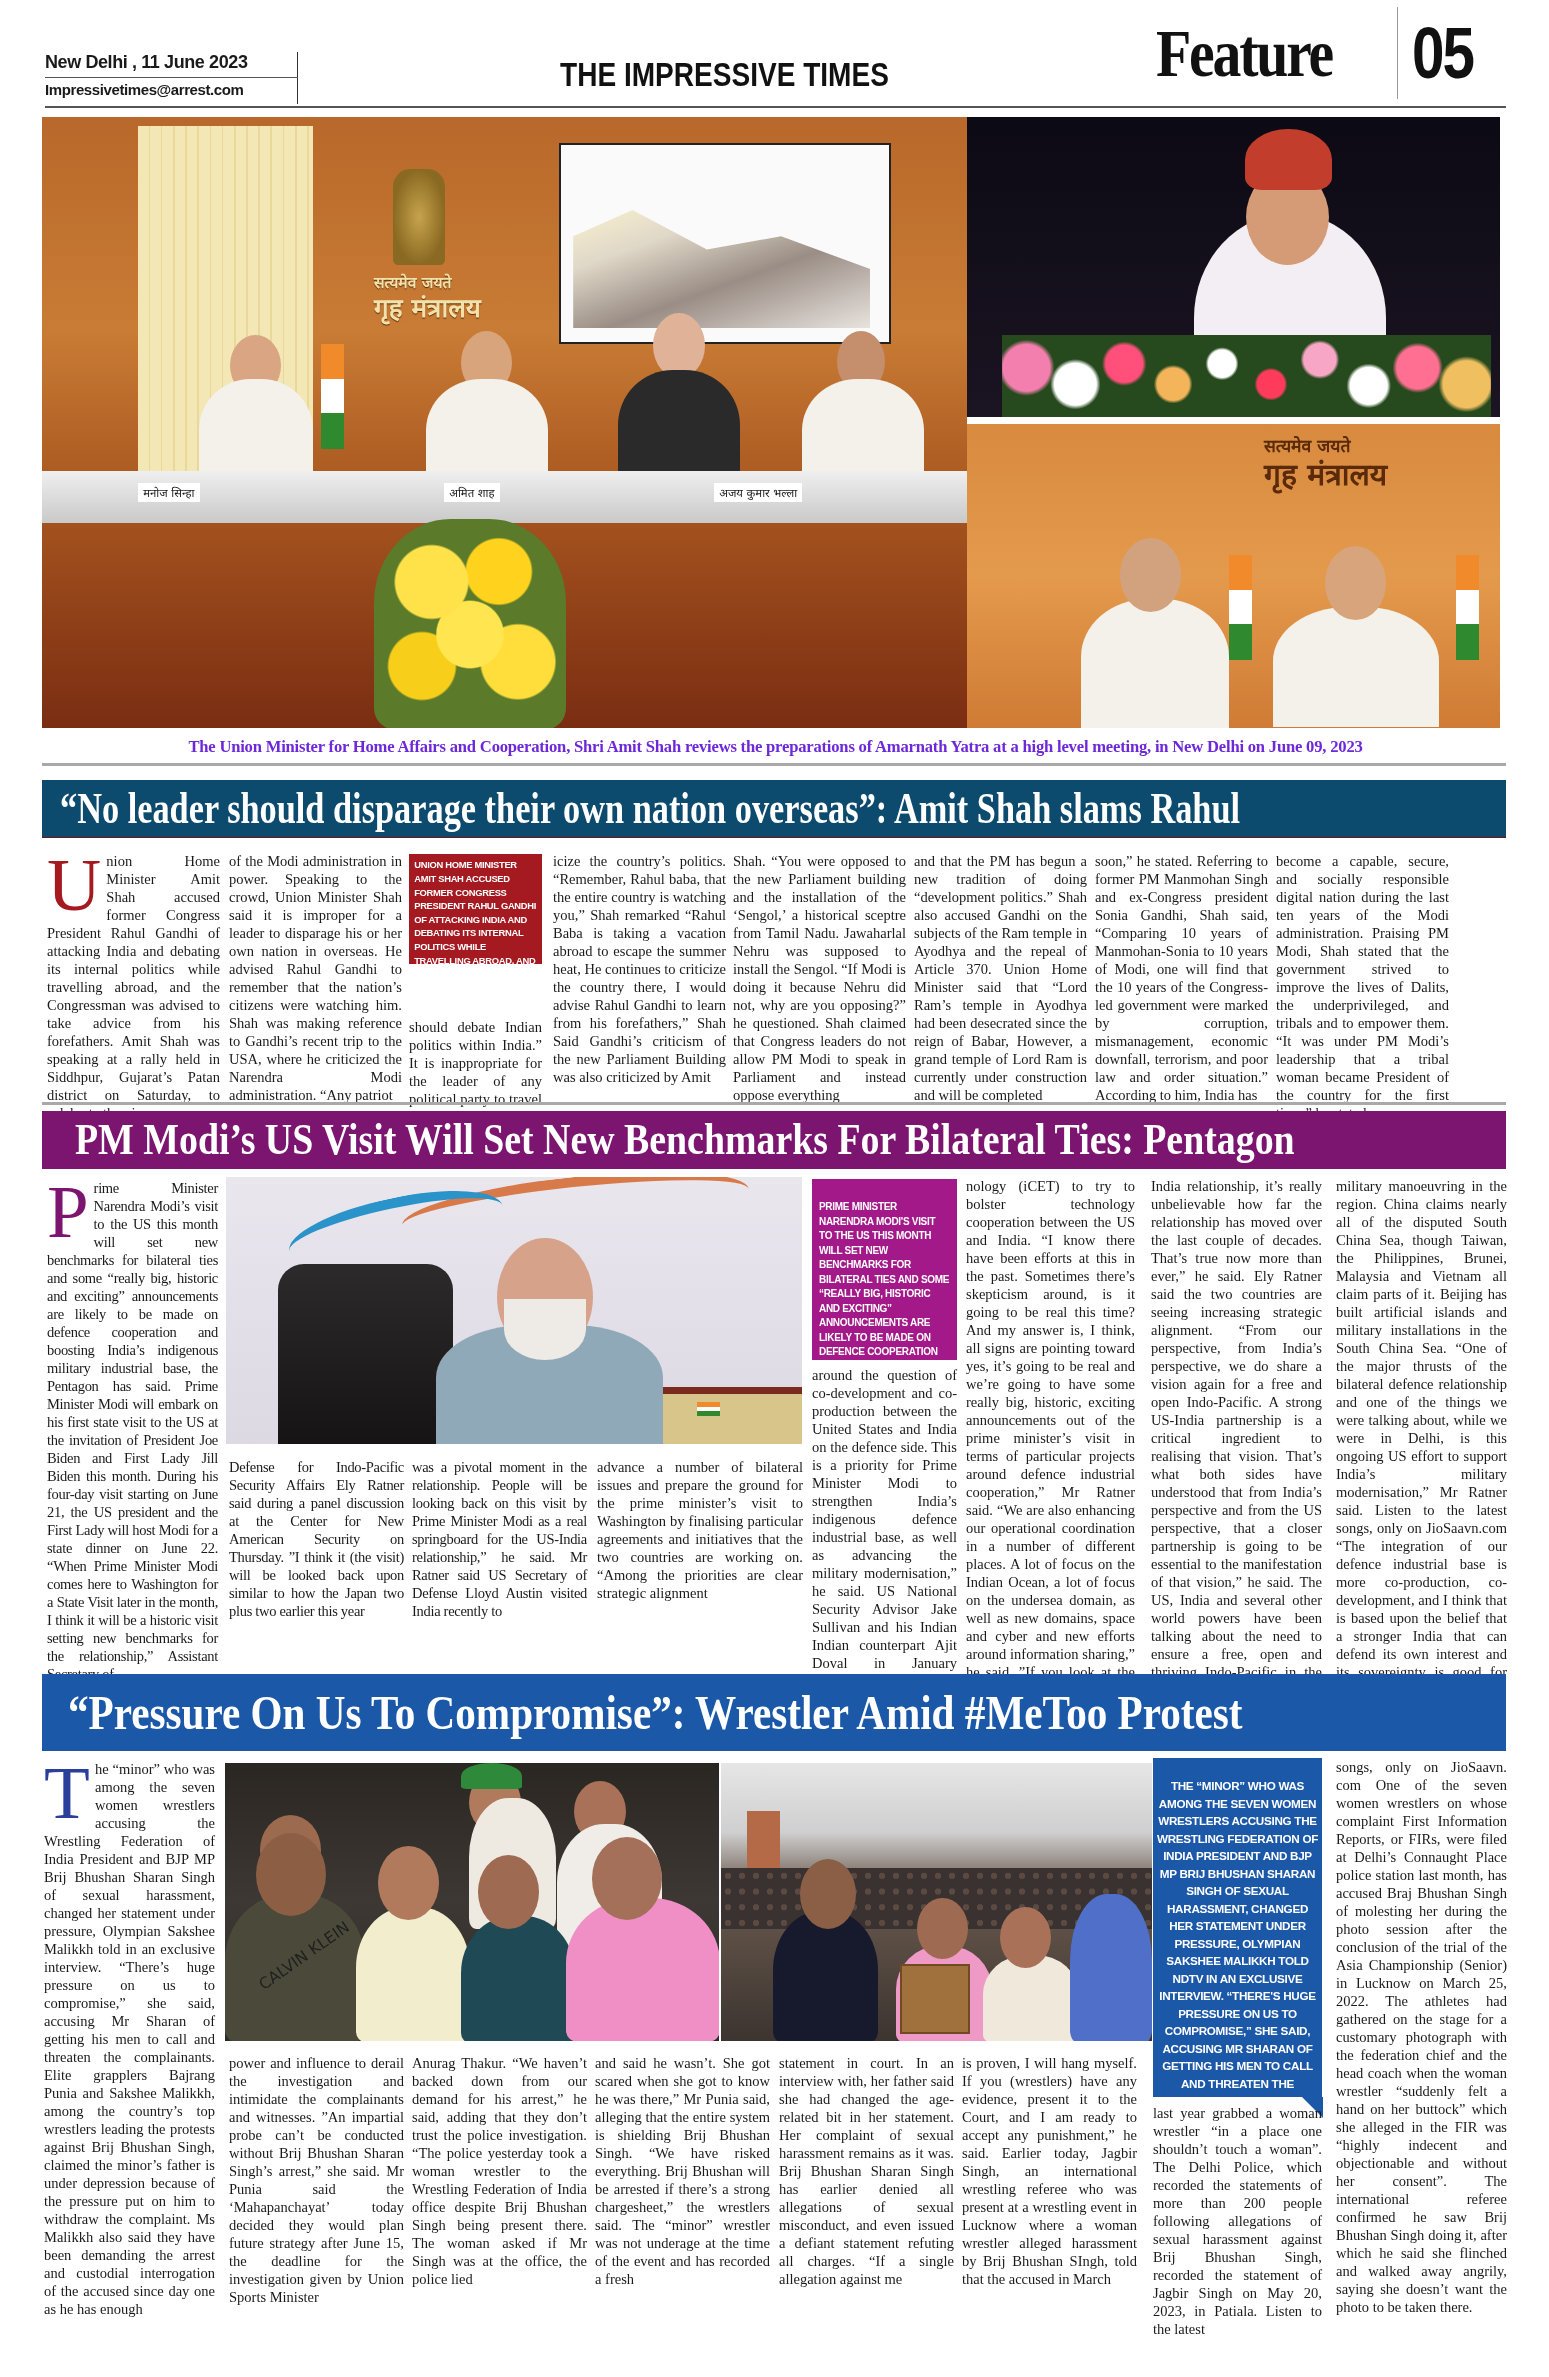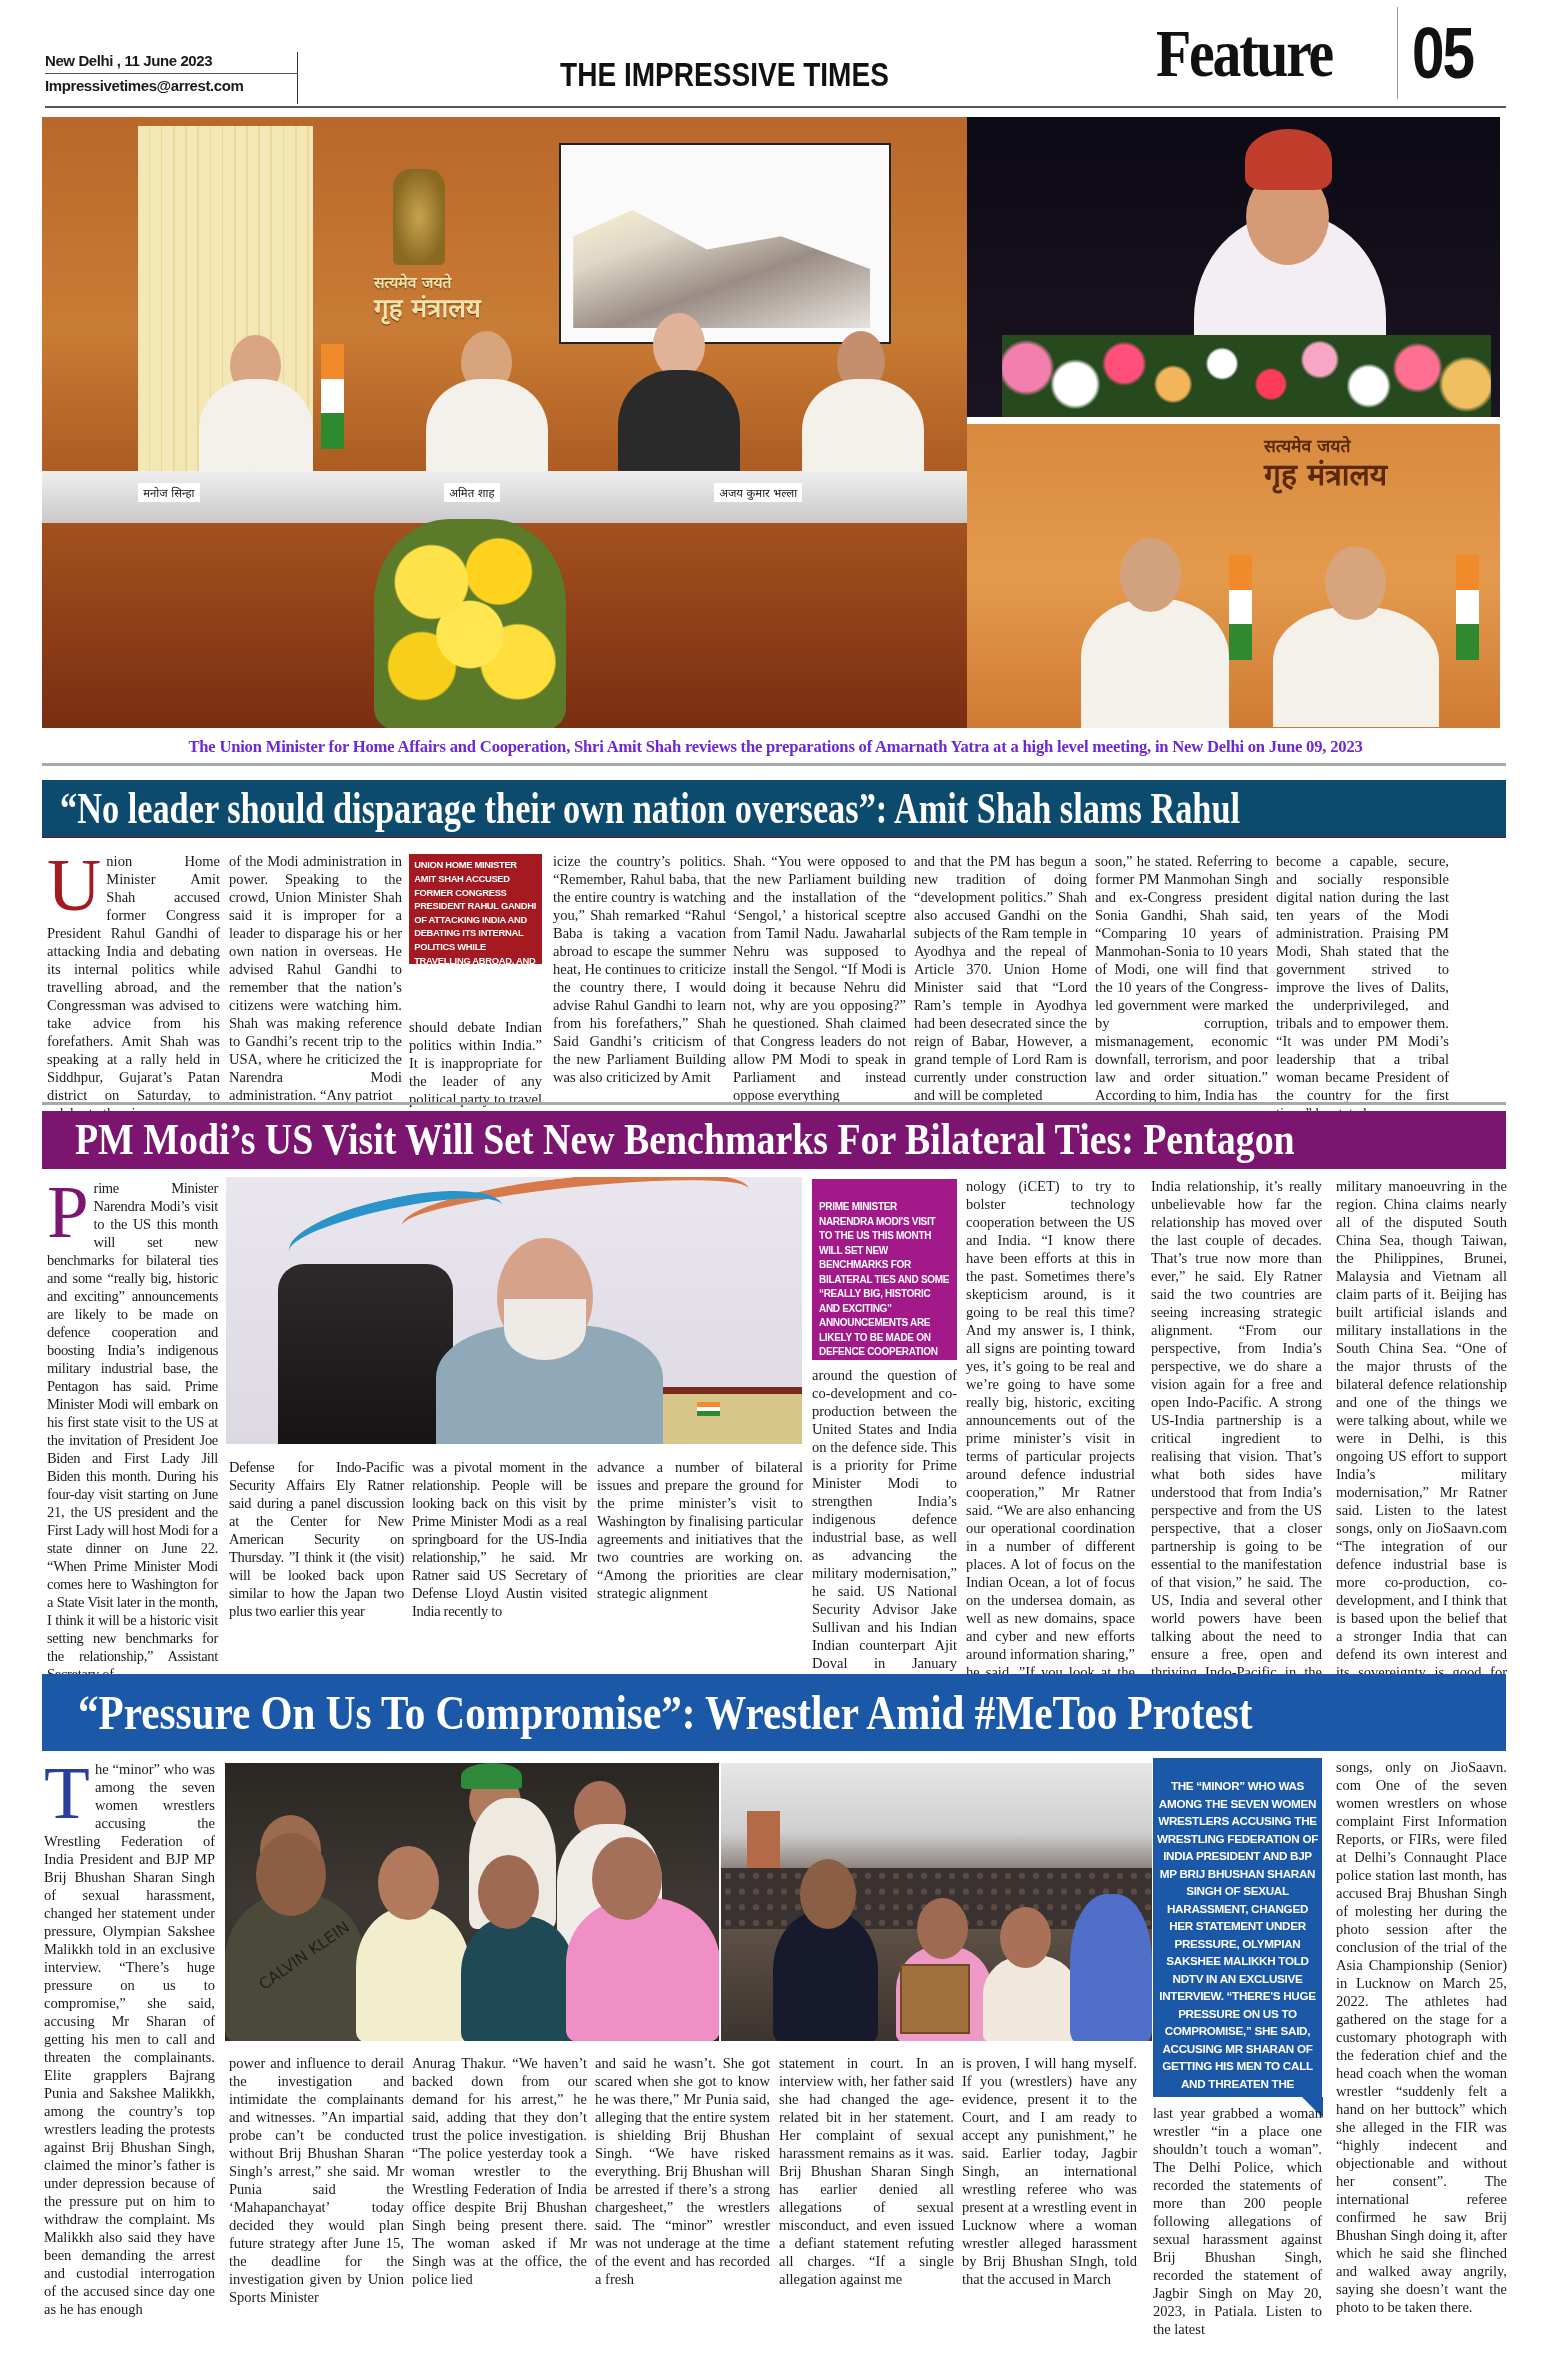--- a/index.html
+++ b/index.html
@@ -2,21 +2,21 @@
 <html style="font-size:14px"><head>
 <meta charset="utf-8">
 <style>
   * { box-sizing: border-box; margin: 0; padding: 0; }
   html, body { width: 1550px; height: 2377px; background: #ffffff; overflow: hidden; }
   body { position: relative; font-family: "Liberation Serif", "DejaVu Serif", serif; color: #1a1a1a; }
 
   
   .masthead { position: absolute; left: 45px; top: 0; width: 1461px; height: 108px; border-bottom: 2.6px solid #555; }
   .mast-left { position: absolute; left: 0; top: 52px; width: 253px; height: 52px; border-right: 0.9px solid #333; }
-  .mast-date { font-family: "Liberation Sans", sans-serif; font-size: 15px; font-weight: bold; letter-spacing: -0.4px; padding-bottom: 3.5px; border-bottom: 1.7px solid #555; width: 253px; }
+  .mast-date { font-family: "Liberation Sans", sans-serif; font-size: 18px; font-weight: bold; letter-spacing: -0.4px; padding-bottom: 3.5px; border-bottom: 1.7px solid #555; width: 253px; }
   .mast-email { font-family: "Liberation Sans", sans-serif; font-size: 15px; font-weight: bold; letter-spacing: -0.4px; padding-top: 3.5px; }
   .mast-title { position: absolute; left: 515px; top: 56px; font-family: "Liberation Sans", sans-serif; font-weight: bold; font-size: 33px; letter-spacing: 0px; transform: scaleX(0.85); transform-origin: left; color: #111; }
   .mast-section { position: absolute; left: 1111px; top: 19px; font-family: "Liberation Serif", serif; font-weight: bold; font-size: 68px; letter-spacing: -2.6px; transform: scaleX(0.85); transform-origin: left; color: #111; line-height: 1; }
   .mast-sep { position: absolute; left: 1352px; top: 7px; width: 0.9px; height: 92px; background: #999; }
   .mast-page { position: absolute; left: 1367px; top: 15.7px; font-family: "Liberation Sans", sans-serif; font-weight: bold; font-size: 73px; letter-spacing: -2.6px; transform: scaleX(0.8); transform-origin: left; color: #111; line-height: 1; }
 
   
   .photo { position: absolute; overflow: hidden; }
   .photo-main { left: 42px; top: 117px; width: 925px; height: 611px; background: linear-gradient(180deg, #b8682a 0%, #c97c35 35%, #a8561f 62%, #7a2d12 100%); }
   .photo-main .panel-curtain { position: absolute; left: 96px; top: 8.7px; width: 175px; height: 375px; background: repeating-linear-gradient(90deg, #f3e7b5 0 10.5px, #e9d89a 10.5px 12.2px); }
@@ -48,21 +48,21 @@
   .caption { position: absolute; left: 45px; top: 737px; width: 1461px; text-align: center; font-family: "Liberation Serif", serif; font-weight: bold; font-size: 16.6px; color: #6d28d9; letter-spacing: -0.2px; }
   .rule { position: absolute; left: 42px; width: 1464px; height: 2.6px; background: #a9a9a9; }
 
   
   .headline-bar { position: absolute; left: 42px; width: 1464px; color: #ffffff; font-family: "Liberation Serif", serif; font-weight: bold; white-space: nowrap; overflow: hidden; }
   .headline-bar span { display: inline-block; transform-origin: left center; }
   .hb-red { top: 780px; height: 58px; background: #0c4a6e; font-size: 44px; line-height: 58px; padding-left: 17.5px; border-bottom: 1.7px solid #7a1215; }
   .hb-red span { transform: scaleX(0.78); }
   .hb-purple { top: 1111px; height: 58px; background: #7b1570; font-size: 44px; line-height: 58px; padding-left: 33px; }
   .hb-purple span { transform: scaleX(0.86); }
-  .hb-blue { top: 1674px; height: 77px; background: #1c58a8; font-size: 49px; line-height: 77px; padding-left: 36px; }
+  .hb-blue { top: 1674px; height: 77px; background: #1c58a8; font-size: 49px; line-height: 77px; padding-left: 26px; }
   .hb-blue span { transform: scaleX(0.84); }
 
   
   .col { position: absolute; font-family: "Liberation Serif", serif; font-size: 14.5px; line-height: 18px; text-align: justify; hyphens: auto; color: #1a1a1a; }
   .col.cond { letter-spacing: -0.3px; }
   .dropcap { float: left; font-size: 75px; line-height: 61px; margin: 1.7px 5.2px 0 0; font-family: "Liberation Serif", serif; }
   .dc-red { color: #a51a20; }
   .dc-purple { color: #7b1570; }
   .dc-blue { color: #2a3e9c; }
 

